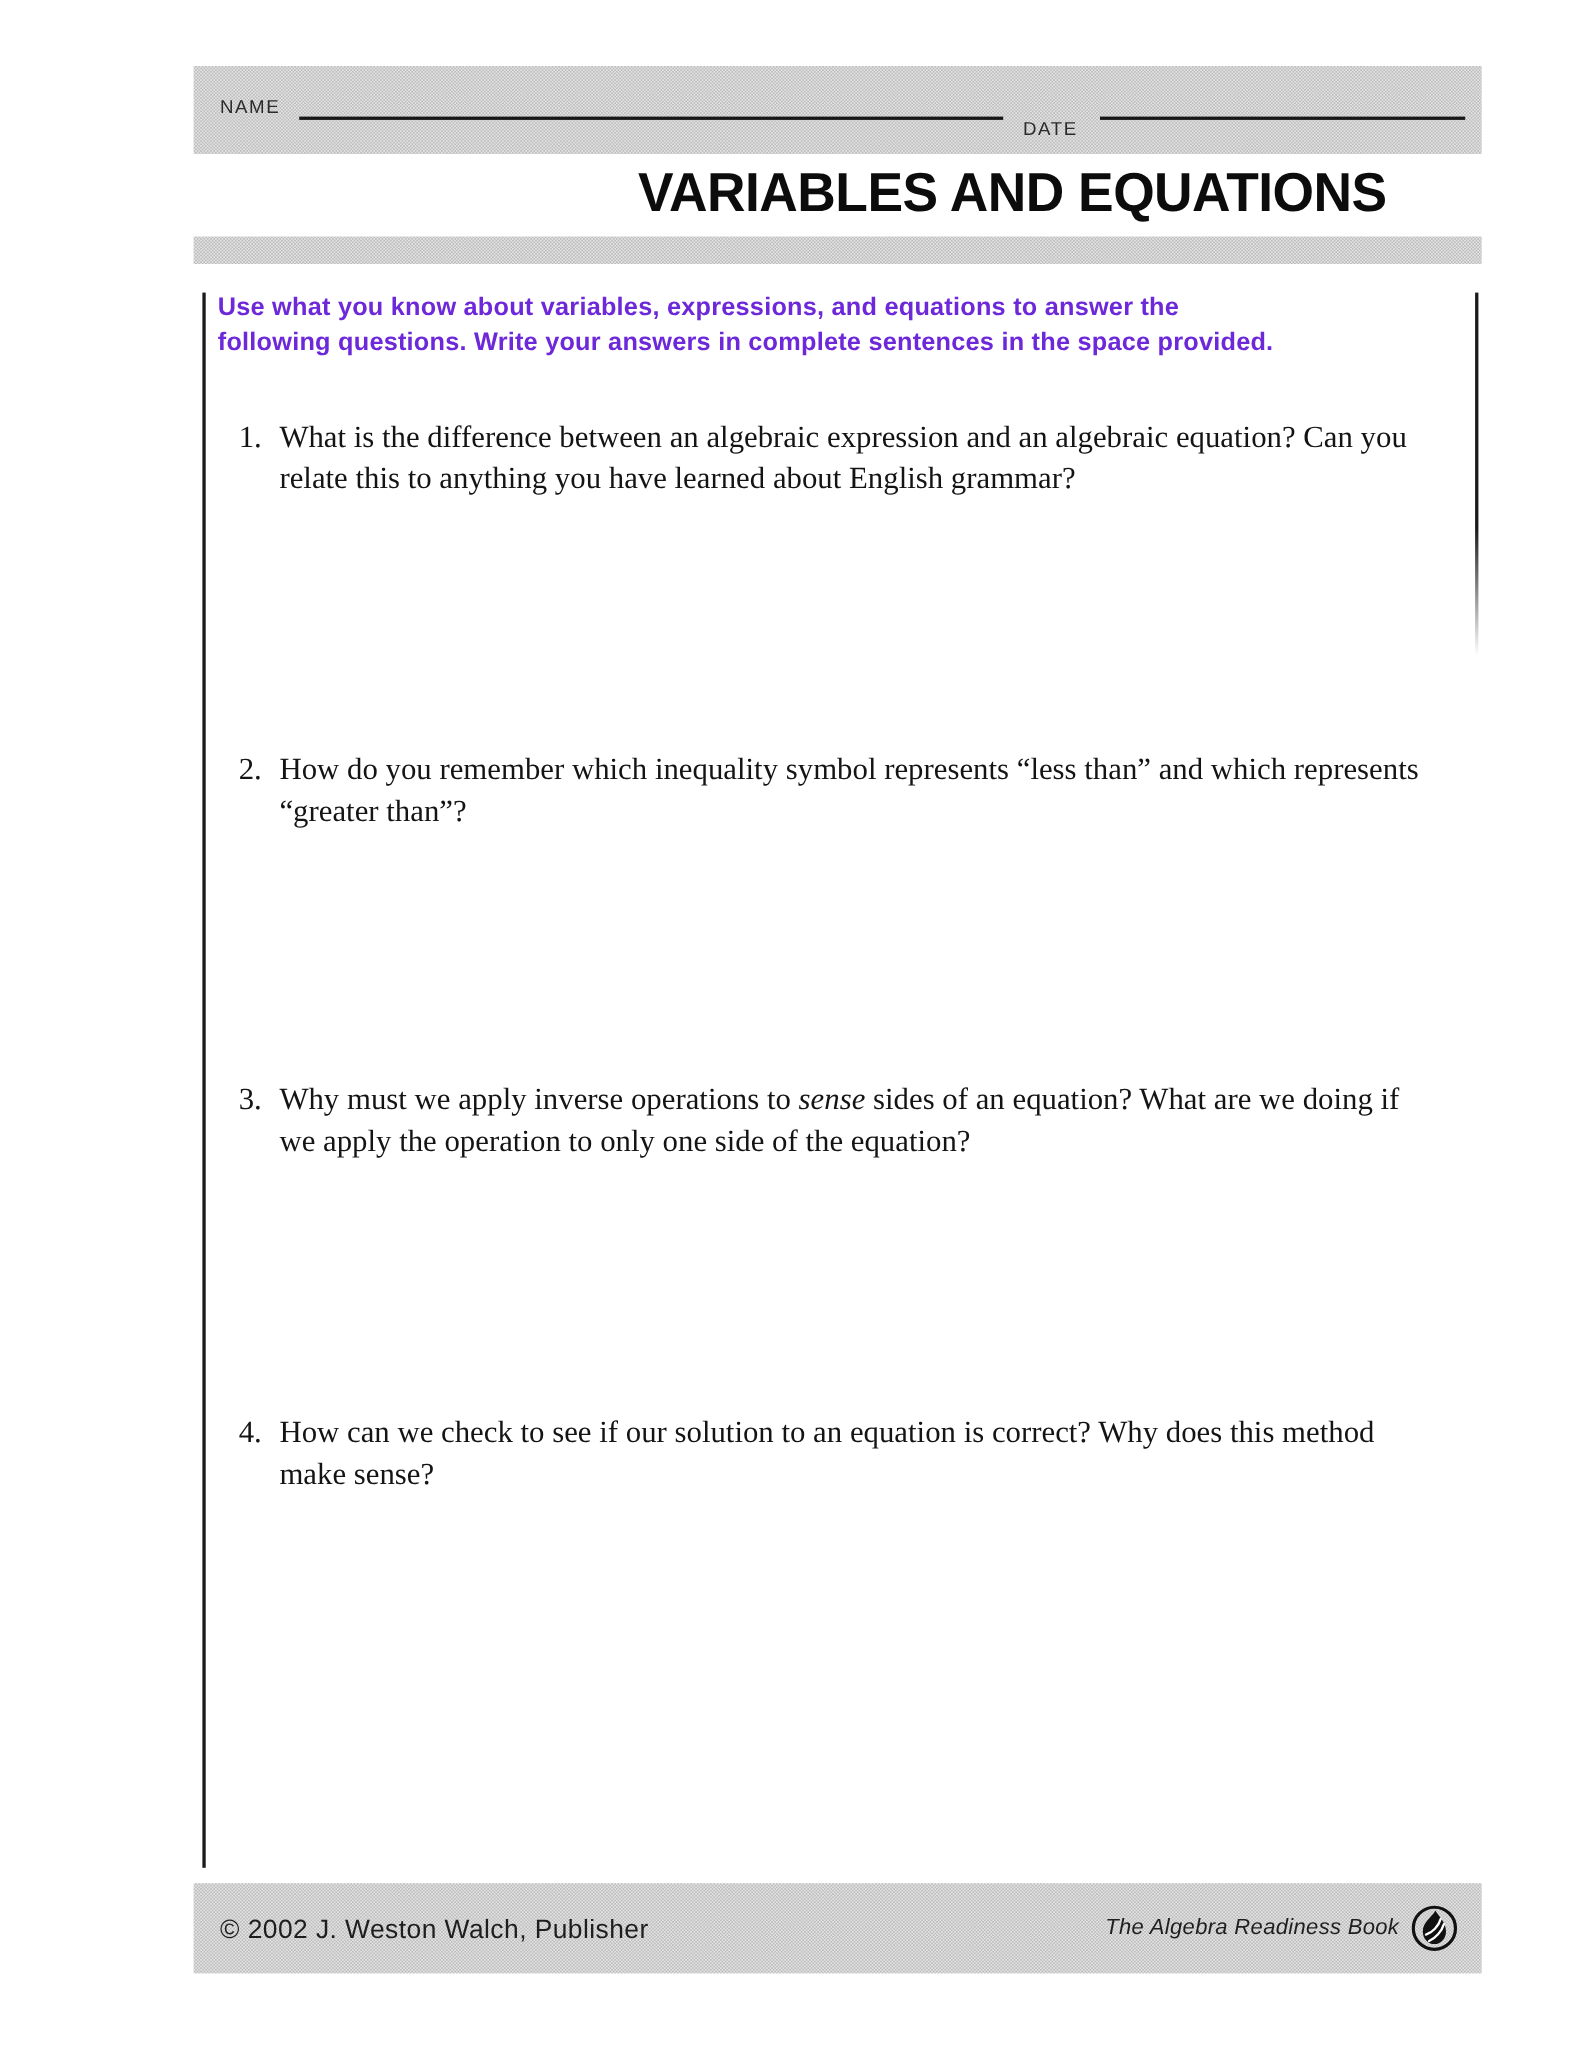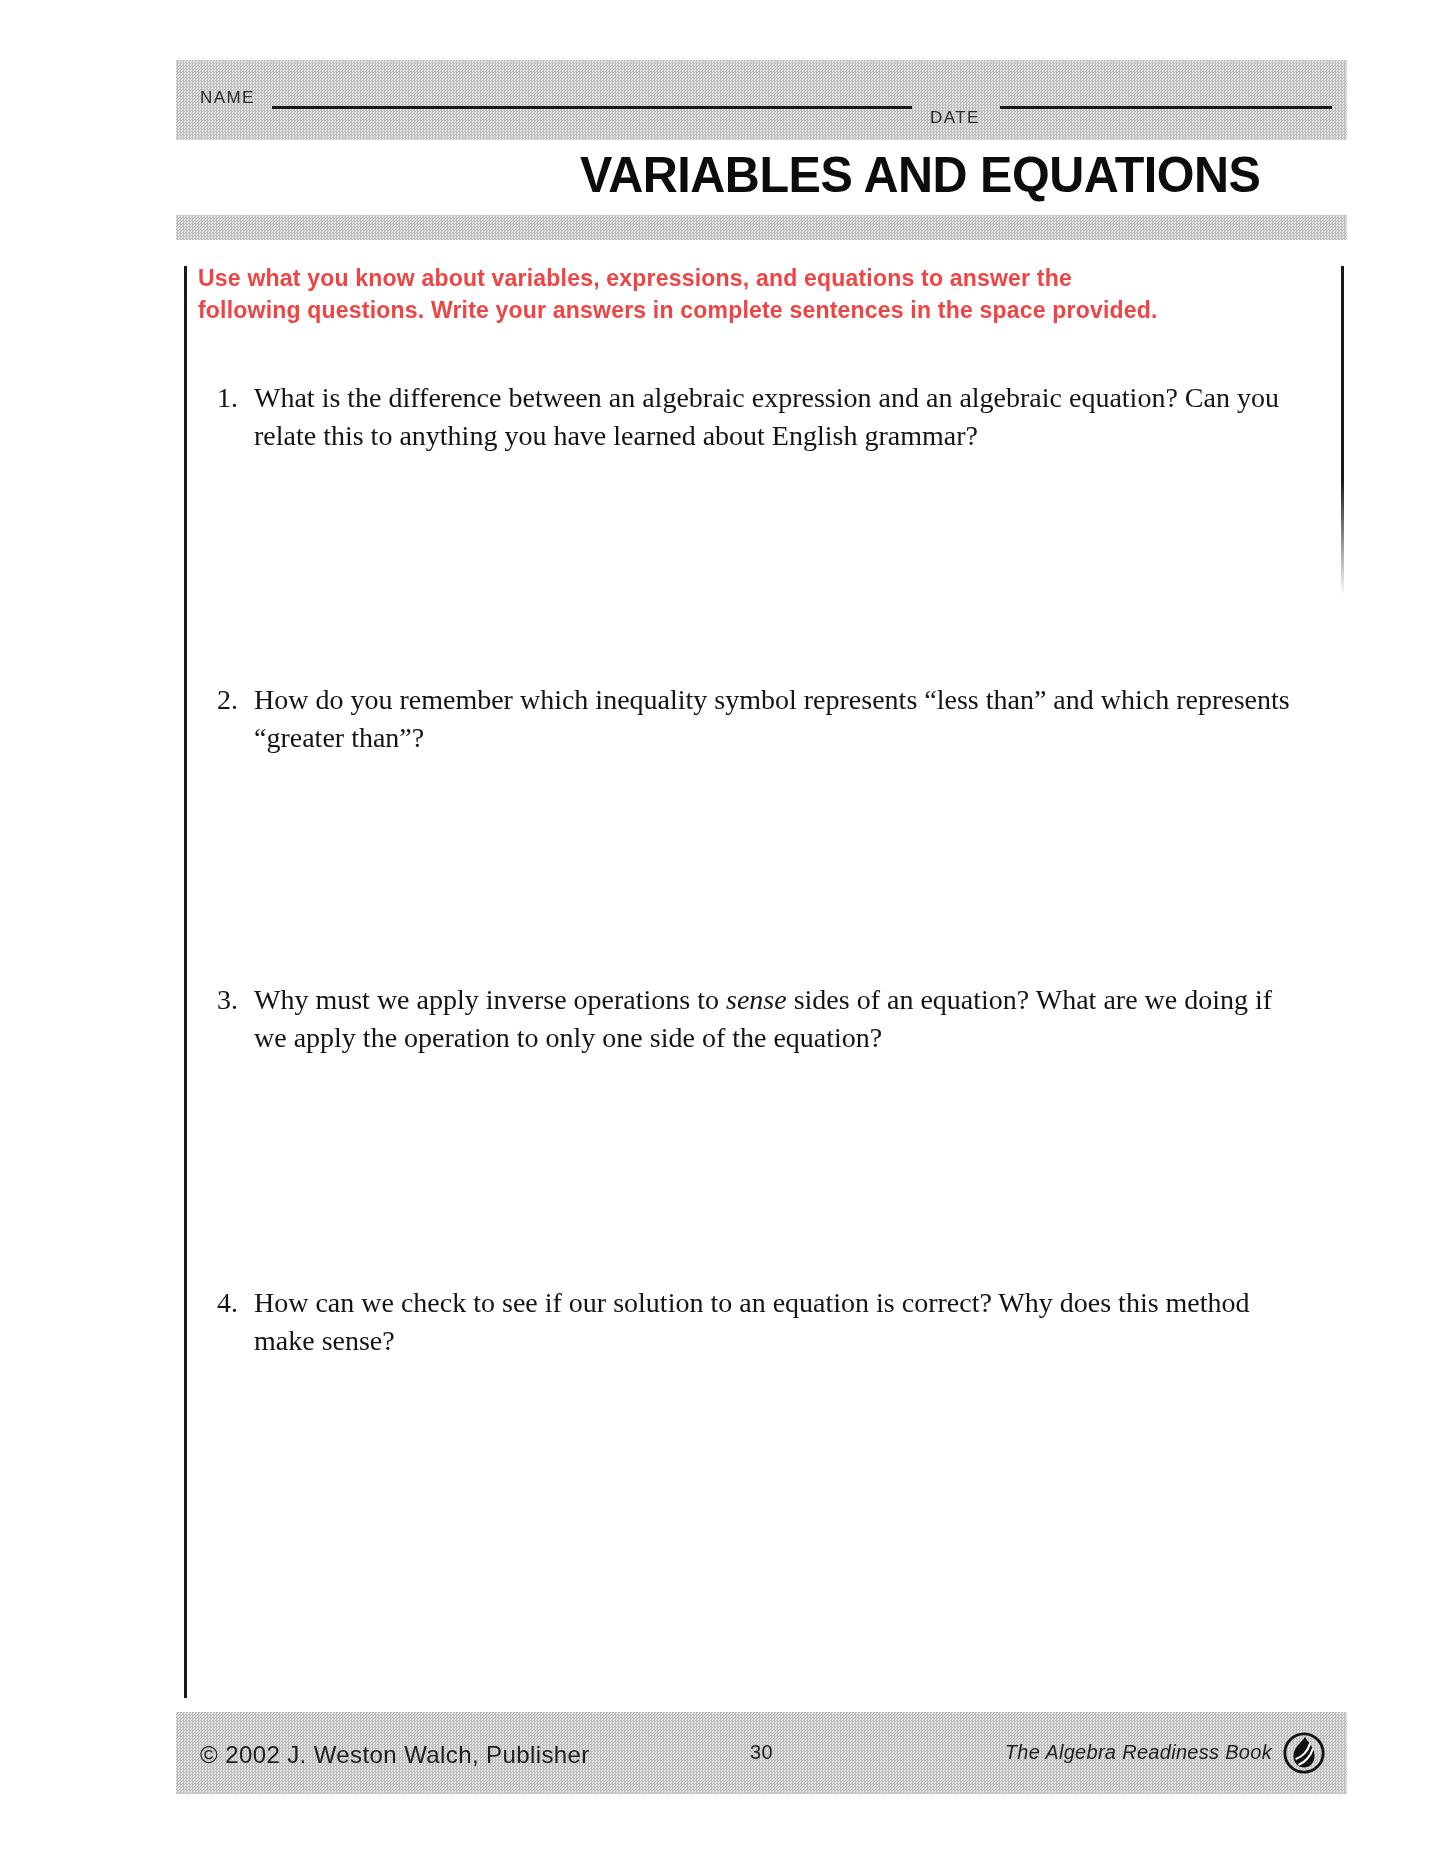--- a/index.html
+++ b/index.html
@@ -46,21 +46,21 @@
     background:#1a1a1a;
   }
   .vrule-right {
     position:absolute; left:1341px; top:266px; width:3px; height:330px;
     background:linear-gradient(to bottom, #1a1a1a 65%, rgba(26,26,26,0) 100%);
   }
 
   .instructions {
     position:absolute; left:198px; top:263px; width:1140px;
     font-weight:bold; font-size:23px; line-height:31.5px; letter-spacing:0.2px;
-    color:#ef4444; white-space:pre-line;
+    color:#6d28d9; white-space:pre-line;
   }
 
   .question {
     position:absolute; left:217px; display:flex; align-items:flex-start;
     font-family:"Liberation Serif", serif; font-size:28px; line-height:38px;
     color:#141414;
   }
   .question:nth-of-type(1) { top:379px; }
   .question:nth-of-type(2) { top:681px; }
   .question:nth-of-type(3) { top:981px; }
@@ -125,21 +125,20 @@
 
     <div class="question">
       <span class="q-num">4.</span>
       <div class="q-text"><span>How can we check to see if our solution to an equation is correct? Why does this method
 make sense?</span></div>
     </div>
   </div>
 
   <div class="band footer-band"></div>
   <div class="footer-copyright">© 2002 J. Weston Walch, Publisher</div>
-  <div class="footer-page">30</div>
   <div class="footer-book">The Algebra Readiness Book</div>
   <svg class="footer-logo" viewBox="0 0 48 48" xmlns="http://www.w3.org/2000/svg">
     <circle cx="24" cy="24" r="20" fill="none" stroke="#111111" stroke-width="3"></circle>
     <path d="M25 7 C21 14 13 18 13 27 C13 34 18 39 24 39 C30 39 35 34 35 27 C35 18 29 14 25 7 Z" fill="#111111"></path>
     <path d="M16 30 C22 28 28 22 30 15" stroke="#ffffff" stroke-width="2.2" fill="none" stroke-linecap="round"></path>
     <path d="M19 36 C25 33.5 31 27 33 20" stroke="#ffffff" stroke-width="2.2" fill="none" stroke-linecap="round"></path>
   </svg>
 
 </div>
 

